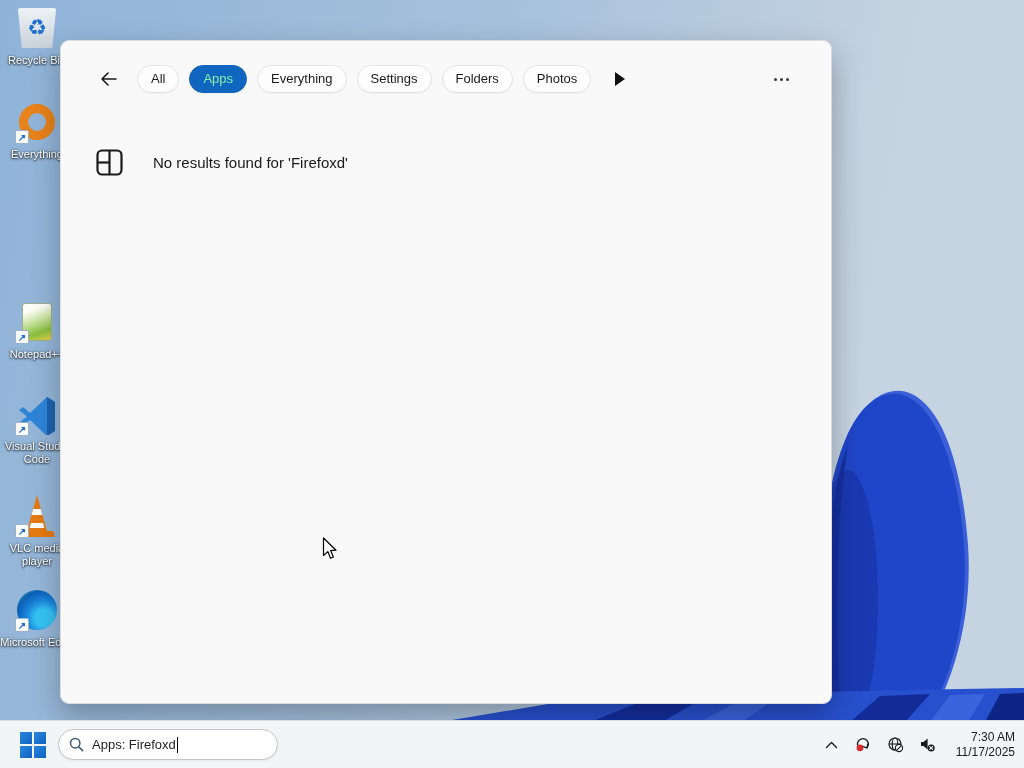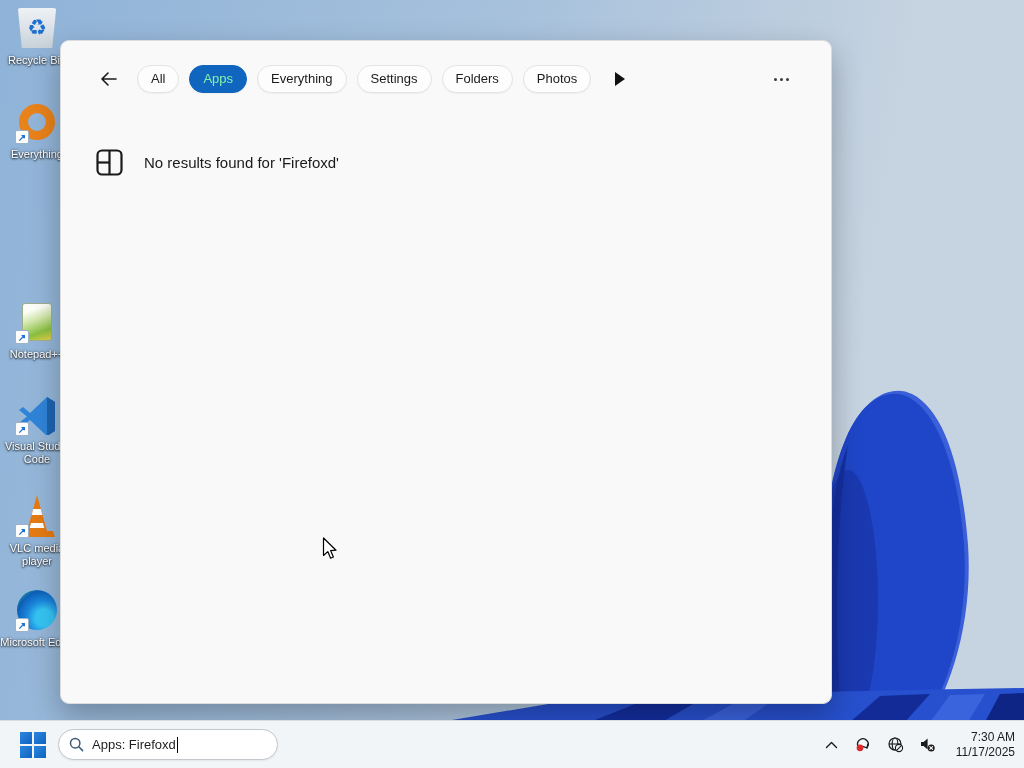--- a/index.html
+++ b/index.html
@@ -29,21 +29,21 @@
   .search-window { position:absolute; left:60px; top:40px; width:772px; height:664px; background:var(--window_bg);
      border:1px solid #dcdcdc; border-radius:9px; box-shadow:0 12px 30px rgba(0,0,0,.28); z-index:5; }
   .tabs-row { display:flex; align-items:center; gap:10px; padding:24px 36px 0 38px; }
   .back-btn { width:20px; height:20px; margin-right:8px; display:flex; align-items:center; justify-content:center; cursor:pointer; }
   .pill { height:28px; line-height:26px; padding:0 13px; border-radius:14px; background:#fdfdfd; border:1px solid #e4e4e4;
      font-size:13px; color:#1b1b1b; cursor:pointer; box-shadow:0 1px 1px rgba(0,0,0,.04); }
   .pill.active { background:var(--accent); border-color:var(--accent); color:#86efac; }
   .scroll-arrow { width:0; height:0; border-left:10px solid #111; border-top:7px solid transparent; border-bottom:7px solid transparent; margin-left:14px; cursor:pointer; }
   .more-btn { margin-left:auto; display:flex; gap:3px; padding:6px; cursor:pointer; }
   .more-btn i { width:3px; height:3px; border-radius:50%; background:#3a3a3a; }
-  .no-results { display:flex; align-items:center; gap:21px; padding:56px 0 0 35px; }
+  .no-results { display:flex; align-items:center; gap:30px; padding:56px 0 0 35px; }
   .no-results-text { font-size:15px; color:#1a1a1a; }
 
   
   .taskbar { position:absolute; left:0; bottom:0; width:1024px; height:48px; background:var(--taskbar_bg);
      border-top:1px solid #d9dde2; z-index:20; display:flex; align-items:center; }
   .start-btn { margin-left:20px; width:26px; height:26px; display:grid; grid-template-columns:12px 12px; grid-template-rows:12px 12px; gap:2px; cursor:pointer; }
   .start-btn i { background:linear-gradient(135deg,#2B87E0,#0F62C0); }
   .tb-search { margin-left:12px; width:220px; height:31px; background:#fff; border:1px solid #c3c7cc; border-radius:16px;
      display:flex; align-items:center; padding:0 10px; cursor:text; box-shadow:0 1px 2px rgba(0,0,0,.06); }
   .tb-search .val { margin-left:8px; font-size:13px; color:#1f1f1f; }

